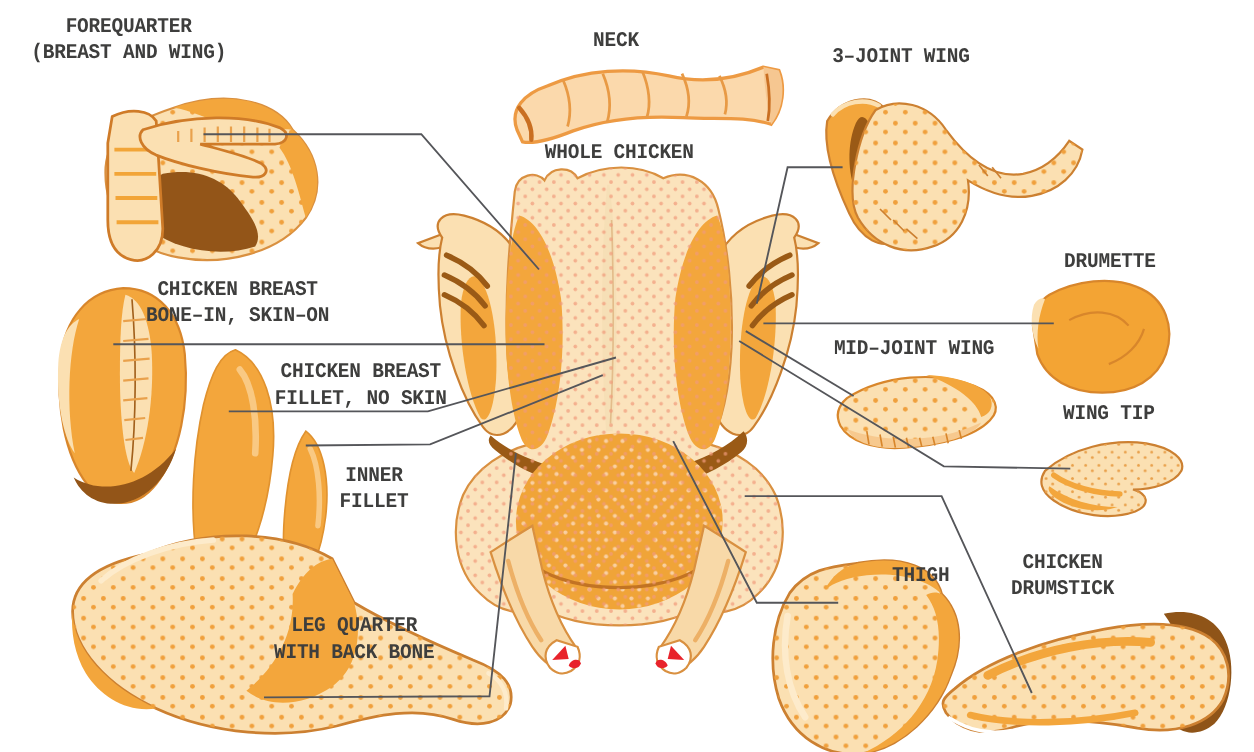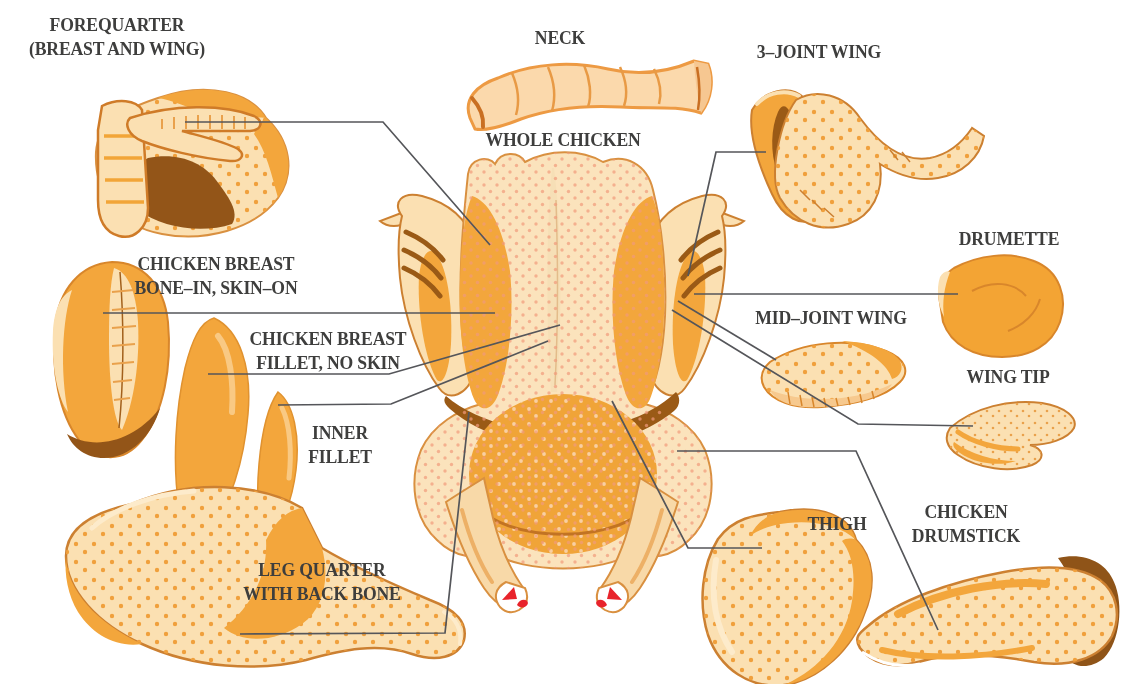--- a/index.html
+++ b/index.html
@@ -1,17 +1,17 @@
 <!DOCTYPE html>
 <html><head>
 <meta charset="utf-8">
 <style>
   html,body{margin:0;padding:0;background:#ffffff;}
   .stage{position:relative;width:1140px;height:684px;background:#ffffff;overflow:hidden;
-         font-family:Liberation Serif, serif;}
+         font-family:Liberation Mono, monospace;}
   .stage svg{position:absolute;left:0;top:0;}
   .lbl{position:absolute;font-weight:bold;font-size:19px;line-height:23.5px;color:#3E3E3D;
        text-align:center;white-space:nowrap;letter-spacing:-0.2px;
        transform:translateX(-50%) scaleX(0.93);transform-origin:center top;}
   .lbl span{display:block;}
 </style>
 </head>
 <body>
 
 <div class="stage">

